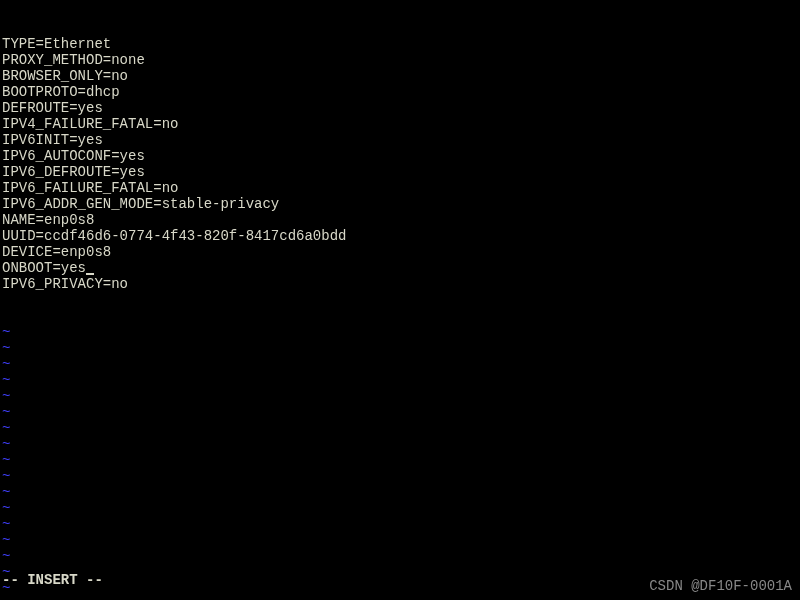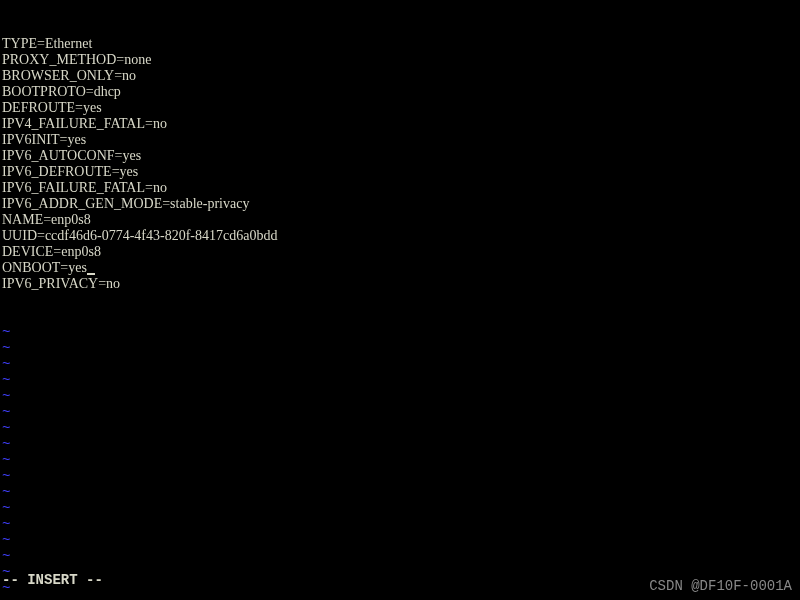--- a/index.html
+++ b/index.html
@@ -17,21 +17,20 @@
       overflow: hidden;
       position: relative;
     }
     .terminal {
       padding: 4px 2px;
       color: #d8d8c8;
       white-space: pre;
     }
     .config-line {
       display: block;
-      font-family: Liberation Serif, serif;
     }
     .tilde-line {
       color: #4040ff;
       display: block;
     }
     .status-line {
       position: absolute;
       bottom: 12px;
       left: 2px;
       color: #d8d8c8;

